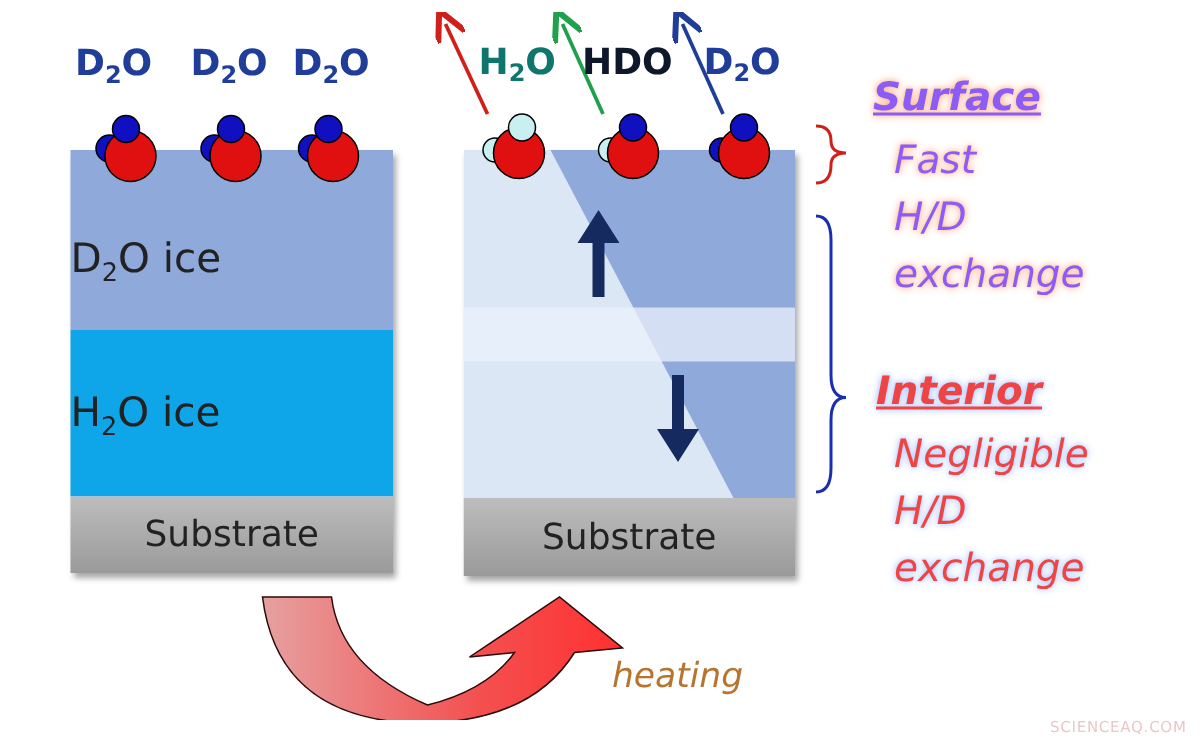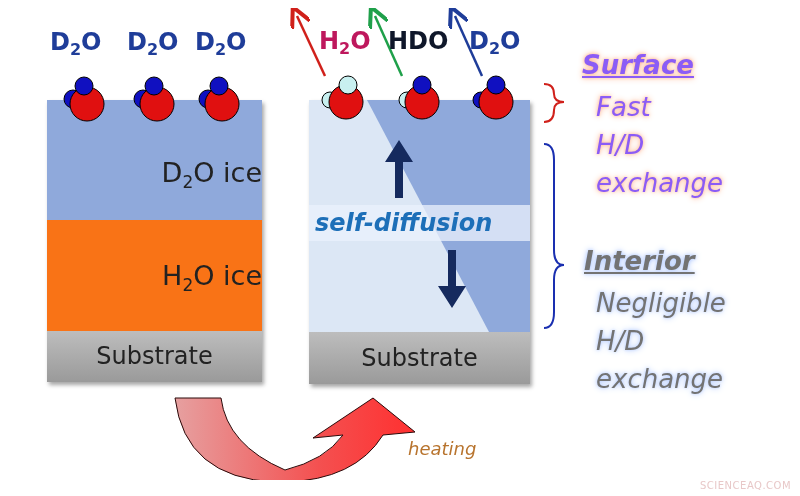--- a/index.html
+++ b/index.html
@@ -2,30 +2,30 @@
 <html><head>
 <meta charset="utf-8">
 <style>
   html,body{margin:0;padding:0;background:#fff;}
   body{width:800px;height:496px;position:relative;overflow:hidden;font-family:"DejaVu Sans",sans-serif;}
   .abs{position:absolute;}
   .mol-label{font-family:"DejaVu Sans",sans-serif;font-weight:bold;font-size:24px;color:#1f3d99;}
   .mol-label sub{font-size:16px;vertical-align:-5px;}
   .block{position:absolute;box-shadow:2px 3px 4px rgba(0,0,0,0.35);}
   .layer-d2o{background:#8fa9db;}
-  .layer-h2o{background:#f97316;}
+  .layer-h2o{background:#0ea5e9;}
   .substrate{background:linear-gradient(#bdbdbd,#9a9a9a);color:#222;font-size:24px;text-align:center;}
-  .ice-text{font-size:27px;color:#222;text-align:right;}
+  .ice-text{font-size:27px;color:#222;text-align:left;}
   .ice-text sub{font-size:17px;vertical-align:-6px;}
   .side-head{font-family:"DejaVu Sans",sans-serif;font-style:italic;font-weight:bold;font-size:26px;text-decoration:underline;}
   .side-text{font-family:"DejaVu Sans",sans-serif;font-style:italic;font-size:26px;line-height:38px;}
   .red{color:#8b5cf6;text-shadow:0 0 6px #ffb08a,0 0 3px #ffc6a8;}
-  .blue{color:#737373;text-shadow:0 0 6px #a8c4ff,0 0 3px #c8d8ff;}
+  .blue{color:#ef4444;text-shadow:0 0 6px #a8c4ff,0 0 3px #c8d8ff;}
   .selfdiff{font-family:"DejaVu Sans",sans-serif;font-style:italic;font-weight:bold;font-size:24px;color:#1d6fb8;}
-  .heating{font-family:"DejaVu Sans",sans-serif;font-style:italic;font-size:18px;color:#b8742e;}
+  .heating{font-family:"DejaVu Sans",sans-serif;font-style:italic;font-size:23px;color:#b8742e;}
   .watermark{font-family:"DejaVu Sans",sans-serif;font-size:10px;color:#e8c8c8;letter-spacing:0.5px;}
 </style>
 </head>
 <body>
 
 <div>
   <div class="abs mol-label" style="left:50px;top:28px;"><span>D</span><sub>2</sub><span>O</span></div>
   <div class="abs mol-label" style="left:127px;top:28px;"><span>D</span><sub>2</sub><span>O</span></div>
   <div class="abs mol-label" style="left:195px;top:28px;"><span>D</span><sub>2</sub><span>O</span></div>
 
@@ -65,31 +65,30 @@
         </marker>
       <marker id="ab" markerWidth="8" markerHeight="8" refX="4" refY="4" orient="auto">
           <path d="M0,0 L8,4 L0,8" fill="none" stroke="#1f3d99" stroke-width="1.6"></path>
         </marker>
     </defs>
     <line x1="40" y1="68" x2="12" y2="8" stroke="#d0201a" stroke-width="2.5" marker-end="url(#ar)"></line>
     <line x1="117" y1="68" x2="90" y2="8" stroke="#1fa04a" stroke-width="2.5" marker-end="url(#ag)"></line>
     <line x1="197" y1="68" x2="170" y2="8" stroke="#1f3d99" stroke-width="2.5" marker-end="url(#ab)"></line>
   </svg>
 
-  <div class="abs mol-label" style="left:319px;top:27px;color:#be185d;"><span>H</span><sub>2</sub><span>O</span></div>
+  <div class="abs mol-label" style="left:319px;top:27px;color:#0f766e;"><span>H</span><sub>2</sub><span>O</span></div>
   <div class="abs mol-label" style="left:388px;top:27px;color:#0f172a;"><span>HDO</span></div>
   <div class="abs mol-label" style="left:469px;top:27px;"><span>D</span><sub>2</sub><span>O</span></div>
 
   <div class="block" style="left:309px;top:100px;width:221px;height:284px;overflow:hidden;">
     <svg width="221" height="232" style="position:absolute;left:0;top:0;">
       <rect x="0" y="0" width="221" height="232" fill="#dce7f5"></rect>
       <polygon points="58,0 221,0 221,232 180,232" fill="#8fa9db"></polygon>
     </svg>
     <div class="abs" style="left:0;top:105px;width:221px;height:36px;background:rgba(235,242,252,0.75);"></div>
-    <div class="abs selfdiff" style="left:6px;top:105px;width:215px;line-height:36px;">self-diffusion</div>
     <svg class="abs" style="left:75px;top:40px;" width="30" height="60">
       <polygon points="15,0 29,22 19,22 19,58 11,58 11,22 1,22" fill="#152a5e"></polygon>
     </svg>
     <svg class="abs" style="left:128px;top:150px;" width="30" height="60">
       <polygon points="15,58 29,36 19,36 19,0 11,0 11,36 1,36" fill="#152a5e"></polygon>
     </svg>
     <div class="substrate" style="position:absolute;left:0;top:232px;width:221px;height:52px;line-height:52px;">Substrate</div>
   </div>
 
   <svg class="abs" style="left:318px;top:72px;" width="220" height="55">

